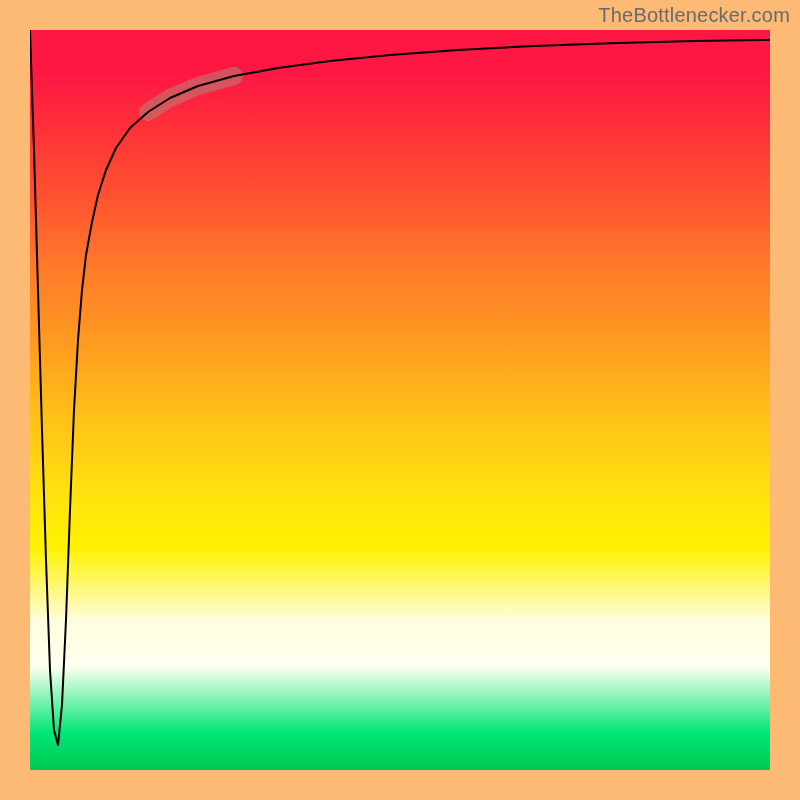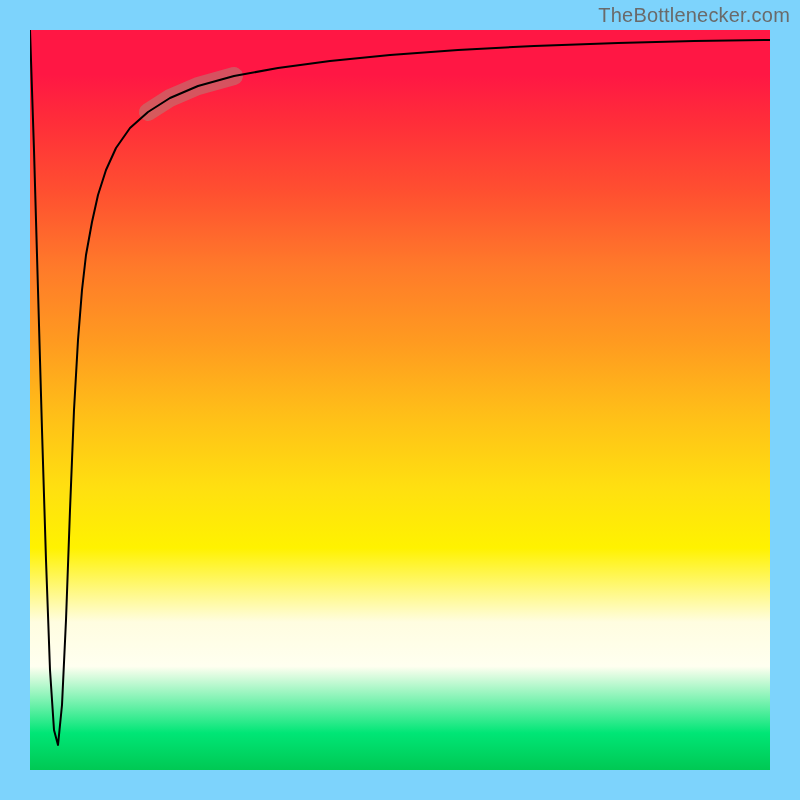--- a/index.html
+++ b/index.html
@@ -8,21 +8,21 @@
     width: 800px;
     height: 800px;
     background: #000;
     font-family: Arial, Helvetica, sans-serif;
     overflow: hidden;
   }
   .frame {
     position: relative;
     width: 800px;
     height: 800px;
-    background: #7dd3fc;
+    background: #fdba74;
   }
   .plot-area {
     position: absolute;
     left: 30px;
     top: 30px;
     width: 740px;
     height: 740px;
     overflow: hidden;
   }
   .gradient-bg {

